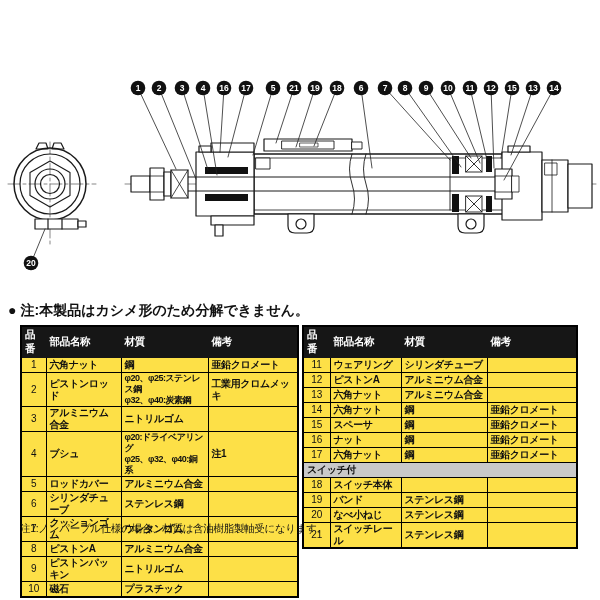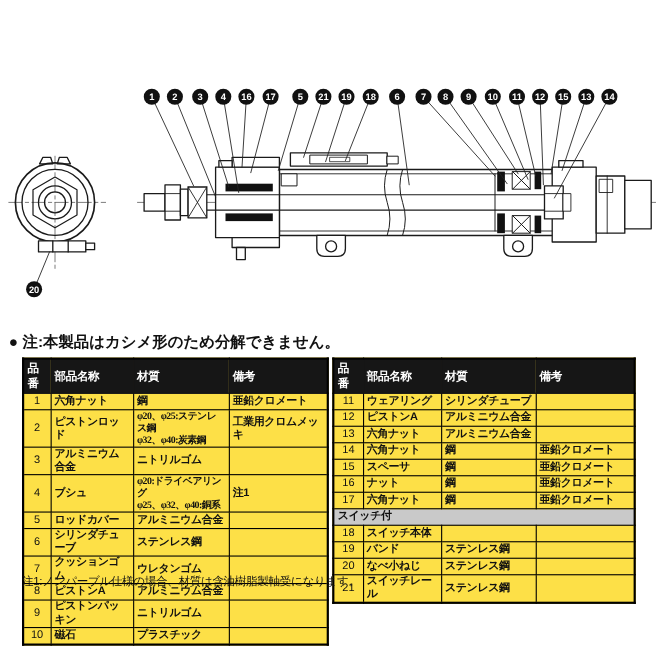--- a/index.html
+++ b/index.html
@@ -18,21 +18,21 @@
   th{
     background:#161616;color:#fff;font-size:10.5px;font-weight:700;text-align:left;
     padding:1px 3px;border:1px solid #161616;height:14px;letter-spacing:-0.3px;
   }
   td{
     border:1px solid #000;font-size:10px;font-weight:700;color:#111;
     padding:0 3px;letter-spacing:-0.4px;overflow:hidden;white-space:pre-line;
     line-height:12px;vertical-align:middle;
   }
   td.no{text-align:center;font-weight:400;padding:0;letter-spacing:0;}
-  td.ml{font-size:9px;line-height:11px;letter-spacing:-0.5px;font-family:Liberation Serif, serif;}
+  td.ml{font-size:9px;line-height:11px;letter-spacing:-0.5px;}
   tr.sec td{background:#c9c9c9;font-weight:700;text-align:left;}
 </style>
 </head>
 <body>
 
 <svg id="diagram" width="600" height="300" viewBox="0 0 600 300" style="position:absolute;left:0;top:0;" stroke-linejoin="round" stroke-linecap="round">
 
   <g stroke="#555" stroke-width="0.7" stroke-dasharray="12 3 3 3" fill="none">
     <line x1="8" y1="184" x2="96" y2="184"></line>
     <line x1="50" y1="142" x2="50" y2="246"></line>

